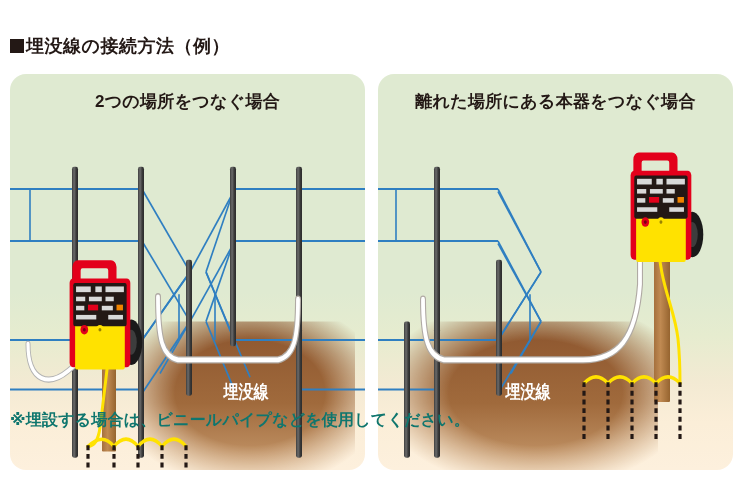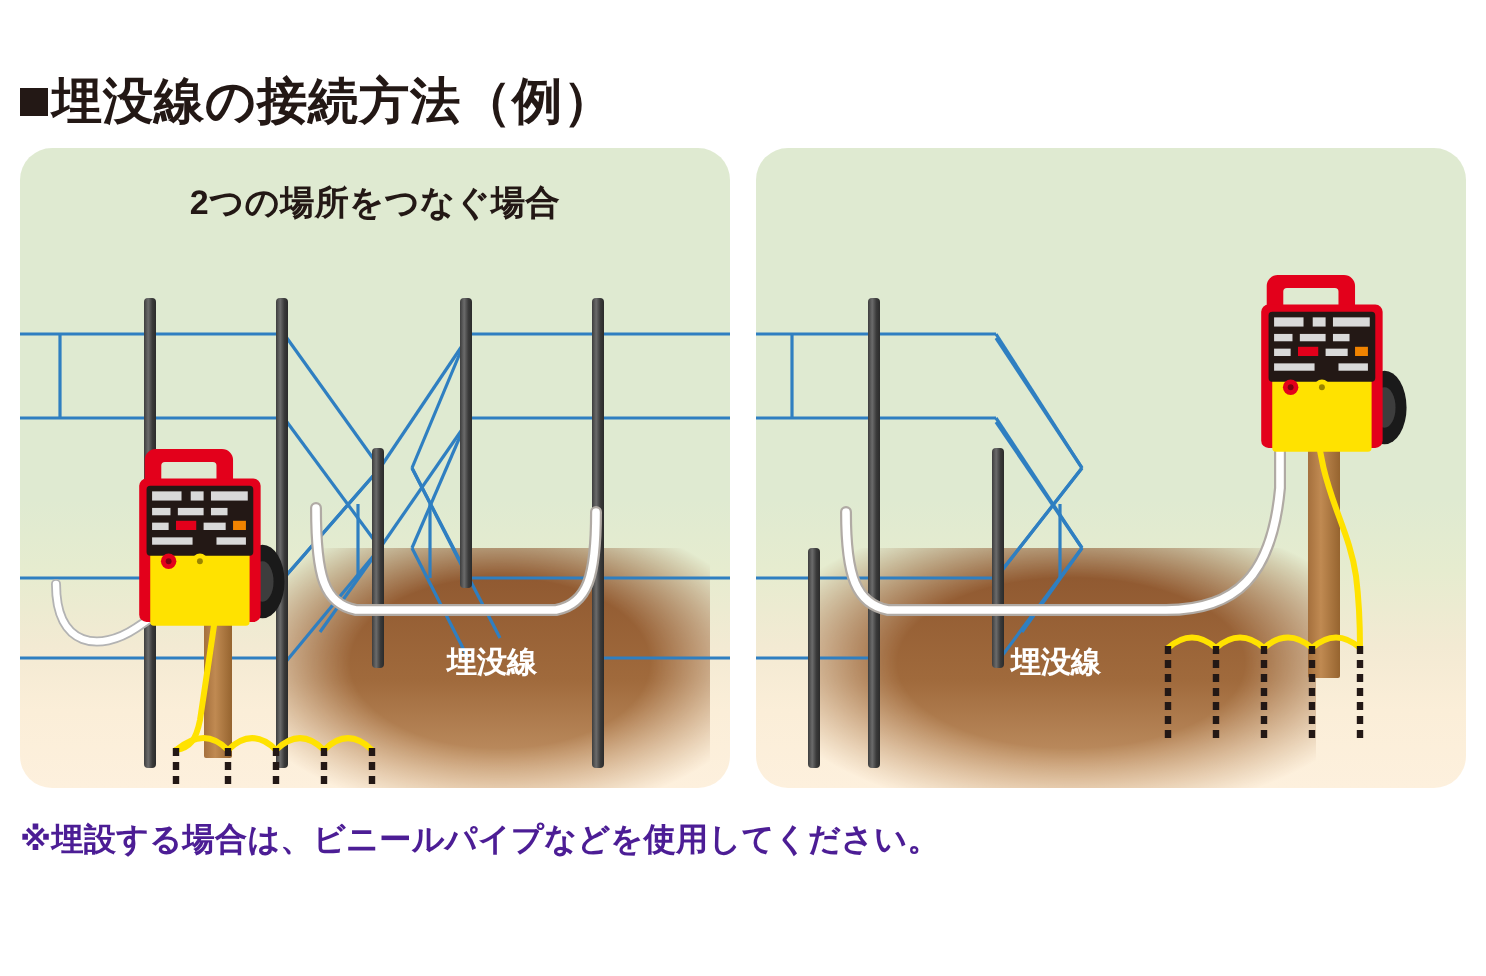--- a/index.html
+++ b/index.html
@@ -23,39 +23,39 @@
 
   
   .heading {
     position: absolute;
     left: 10px;
     top: 34px;
     display: flex;
     align-items: center;
     gap: 2px;
     color: #231815;
-    font-size: 25px;
+    font-size: 18px;
     font-weight: bold;
     letter-spacing: 0.5px;
     white-space: nowrap;
   }
   .heading-marker {
     width: 14px;
     height: 14px;
     background: #231815;
     display: inline-block;
     flex: 0 0 auto;
   }
 
   
   .panel {
     position: absolute;
     top: 74px;
     width: 355px;
-    height: 320px;
+    height: 396px;
     border-radius: 16px;
     overflow: hidden;
     background: linear-gradient(to bottom,
         #dfead1 0%,
         #dfead1 55%,
         #e6eccf 66%,
         #f3ead3 78%,
         #fbeed8 88%,
         #fdf0dd 100%);
   }
@@ -83,21 +83,21 @@
   }
   .scene svg { display: block; width: 100%; height: 100%; }
 
   
   .footnote {
     position: absolute;
     left: 10px;
     top: 410px;
     font-size: 16px;
     font-weight: bold;
-    color: #4c1d95;
+    color: #0f766e;
     letter-spacing: 0.2px;
     white-space: nowrap;
     text-align: center;
   }
 
   .soil-label {
     fill: #ffffff;
     font-family: "Liberation Sans", "DejaVu Sans", sans-serif;
     font-size: 15px;
     font-weight: bold;
@@ -250,20 +250,21 @@
           <circle cx="21" cy="67" r="4.2" fill="#e3001b"></circle>
           <circle cx="38" cy="67" r="4.2" fill="#ffe200"></circle>
           <circle cx="21" cy="67" r="1.6" fill="#7d0010"></circle>
           <circle cx="38" cy="67" r="1.6" fill="#9a8400"></circle>
         </g>
       </svg>
     </div>
   </div>
 
   <div class="panel panel-right">
+    <div class="panel-title">離れた場所にある本器をつなぐ場合</div>
 
     <div class="scene">
       <svg viewBox="0 0 355 320" preserveAspectRatio="none" aria-hidden="true">
         <defs>
           <linearGradient id="soilR" x1="0" y1="0" x2="0" y2="1">
             <stop offset="0%" stop-color="#8c552e"></stop>
             <stop offset="55%" stop-color="#a06a3c"></stop>
             <stop offset="100%" stop-color="#c79a6d"></stop>
           </linearGradient>
           <radialGradient id="soilFadeR" cx="0.5" cy="0.5" r="0.62">

